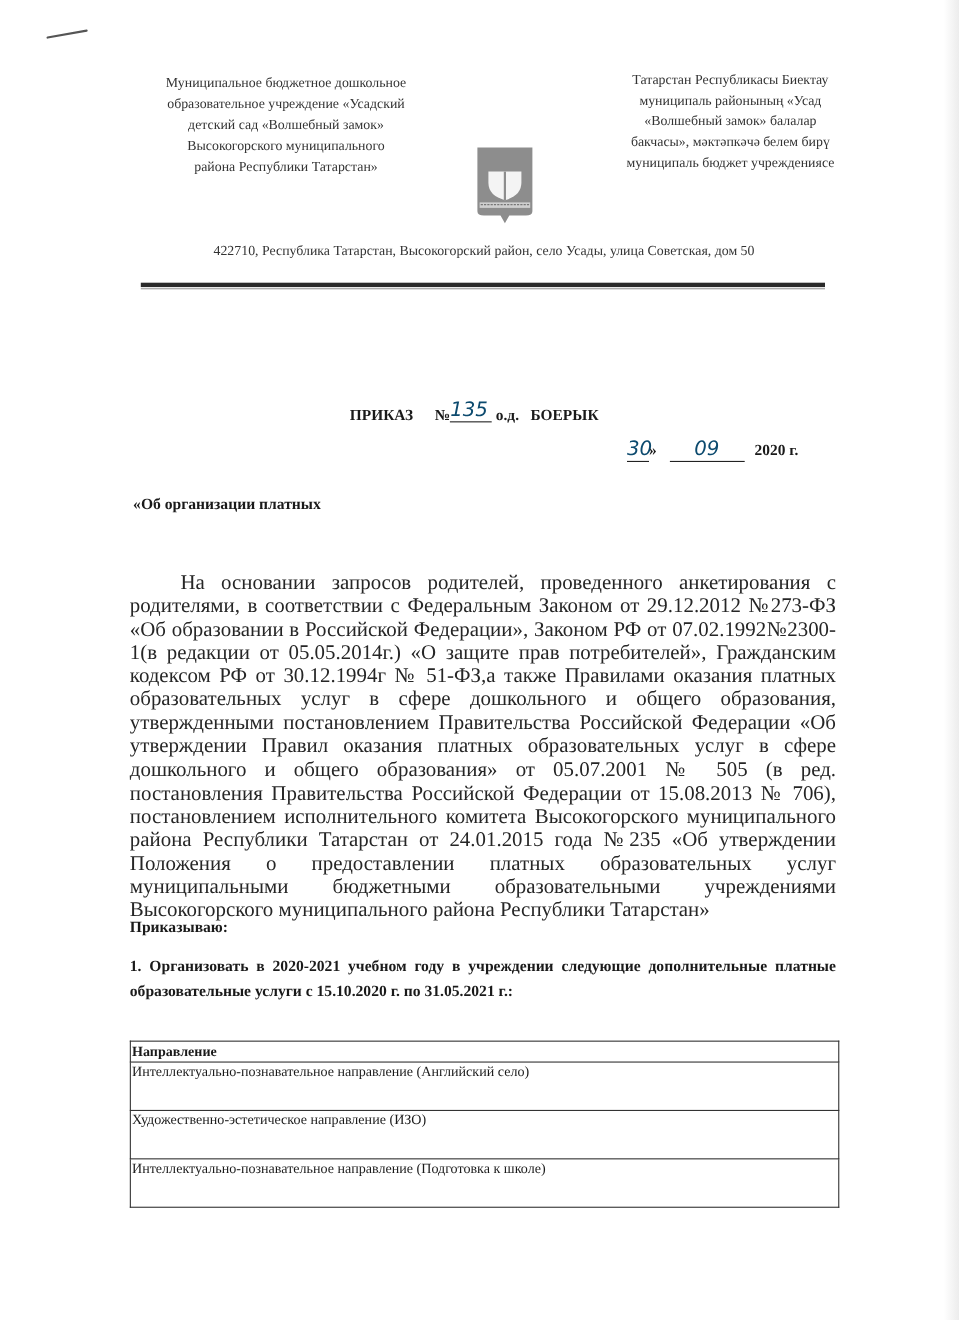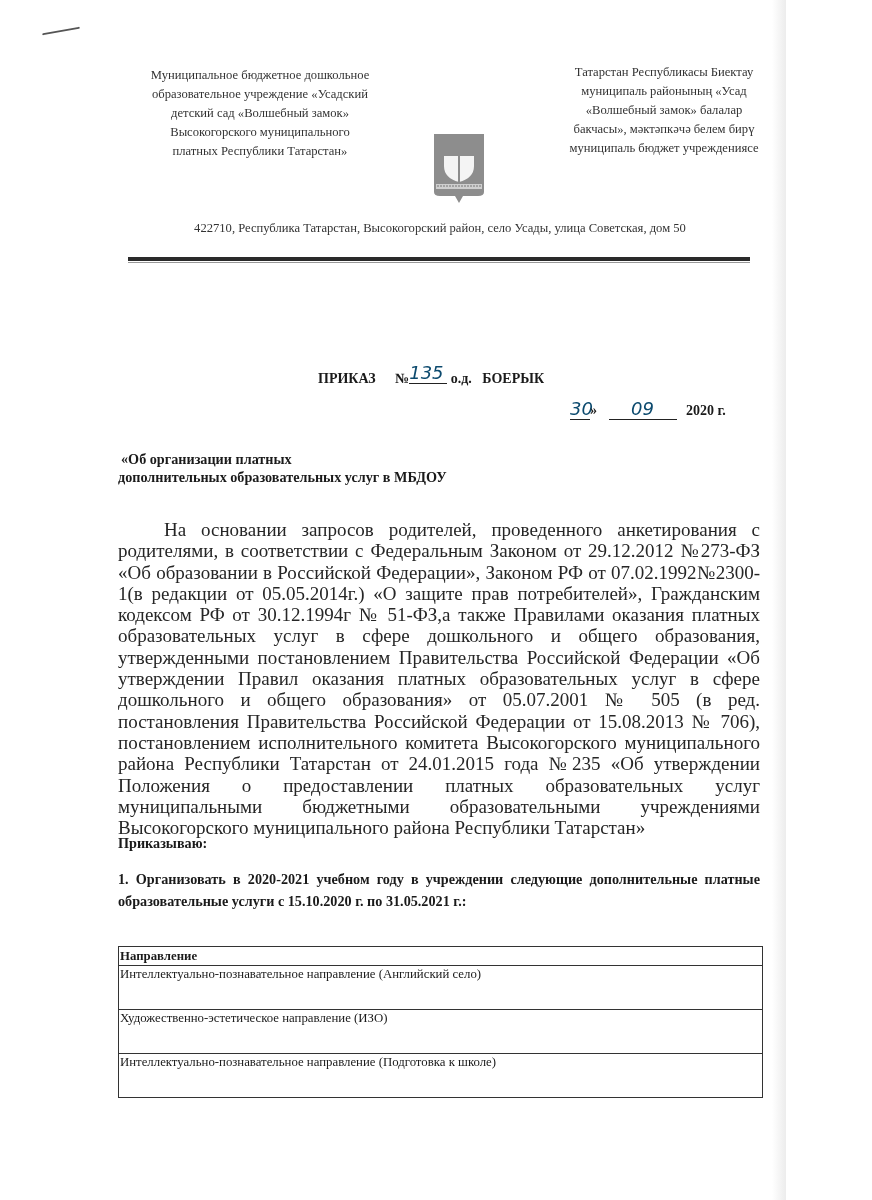--- a/index.html
+++ b/index.html
@@ -1,20 +1,20 @@
 <!DOCTYPE html>
 <html><head>
 <meta charset="utf-8">
 <style>
   html, body { margin: 0; padding: 0; }
   body {
     width: 872px; height: 1200px; background: #ffffff; position: relative; overflow: hidden;
     font-family: "Liberation Serif", "DejaVu Serif", serif; color: #1a1a1a;
   }
-  .page { position: absolute; left: 0; top: 0; width: 744px; height: 1200px; padding-left: 42px; }
+  .page { position: absolute; left: 0; top: 0; width: 872px; height: 1200px; }
   .right-shadow { position: absolute; right: 0; top: 0; width: 14px; height: 1200px;
     background: linear-gradient(to right, #ffffff, #ececec); }
   .pen-mark { position: absolute; left: 42px; top: 30px; width: 38px; height: 2px; background: #555;
     transform: rotate(-10deg); border-radius: 1px; }
 
   .hdr-left { position: absolute; left: 124px; top: 66px; width: 272px; text-align: center;
     font-size: 12.6px; line-height: 19px; color: #333; }
   .hdr-right { position: absolute; left: 536px; top: 63px; width: 256px; text-align: center;
     font-size: 12.6px; line-height: 19px; color: #333; }
   .emblem { position: absolute; left: 432px; top: 132px; width: 54px; height: 72px; }
@@ -55,21 +55,21 @@
 
 <div class="page">
   <div class="right-shadow"></div>
   <div class="pen-mark"></div>
 
   <div class="hdr-left">
     <div>Муниципальное бюджетное дошкольное</div>
     <div>образовательное учреждение «Усадский</div>
     <div>детский сад «Волшебный замок»</div>
     <div>Высокогорского муниципального</div>
-    <div>платных Республики Татарстан»</div>
+    <div>района Республики Татарстан»</div>
   </div>
 
   <div class="emblem">
     <svg width="54" height="72" viewBox="0 0 54 72">
       <path d="M2 2 H52 V60 Q52 64 46 64 H31 L27 71 L23 64 H8 Q2 64 2 60 Z" fill="#8d8d8d"></path>
       <path d="M12 24 H42 V34 Q42 46 27 50 Q12 46 12 34 Z" fill="#f4f4f4"></path>
       <rect x="26" y="24" width="2" height="26" fill="#8d8d8d"></rect>
       <rect x="4" y="52" width="46" height="5" fill="#cfcfcf"></rect>
       <path d="M5 54 H49" stroke="#777" stroke-width="1" stroke-dasharray="2 1"></path>
     </svg>
@@ -95,21 +95,20 @@
   </div>
 
   <div class="date-line">
     <span class="day-wrap"><span class="hand">30</span></span><span>»</span>
     <span class="month-wrap"><span class="hand">09</span></span>
     <span>2020 г.</span>
   </div>
 
   <div class="subject">
     <div style="padding-left:3px">«Об организации платных</div>
-    <div>дополнительных образовательных услуг в МБДОУ</div>
   </div>
 
   <div class="body-text">
     <p>На основании запросов родителей, проведенного анкетирования с родителями, в соответствии с Федеральным Законом от 29.12.2012 №273-ФЗ «Об образовании в Российской Федерации», Законом РФ от 07.02.1992№2300-1(в редакции от 05.05.2014г.) «О защите прав потребителей», Гражданским кодексом РФ от 30.12.1994г № 51-ФЗ,а также Правилами оказания платных образовательных услуг в сфере дошкольного и общего образования, утвержденными постановлением Правительства Российской Федерации «Об утверждении Правил оказания платных образовательных услуг в сфере дошкольного и общего образования» от 05.07.2001 № 505 (в ред. постановления Правительства Российской Федерации от 15.08.2013 № 706), постановлением исполнительного комитета Высокогорского муниципального района Республики Татарстан от 24.01.2015 года №235 «Об утверждении Положения о предоставлении платных образовательных услуг муниципальными бюджетными образовательными учреждениями Высокогорского муниципального района Республики Татарстан»</p>
   </div>
 
   <div class="order-verb">Приказываю:</div>
 
   <div class="item1">1. Организовать в 2020-2021 учебном году в учреждении следующие дополнительные платные образовательные услуги с 15.10.2020 г. по 31.05.2021 г.:</div>
 

